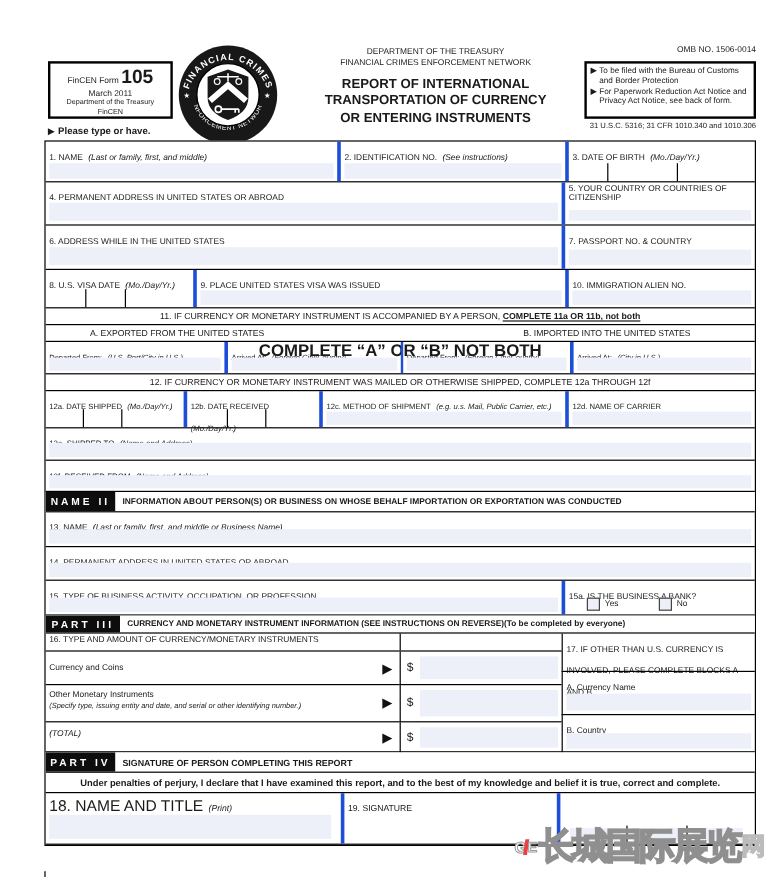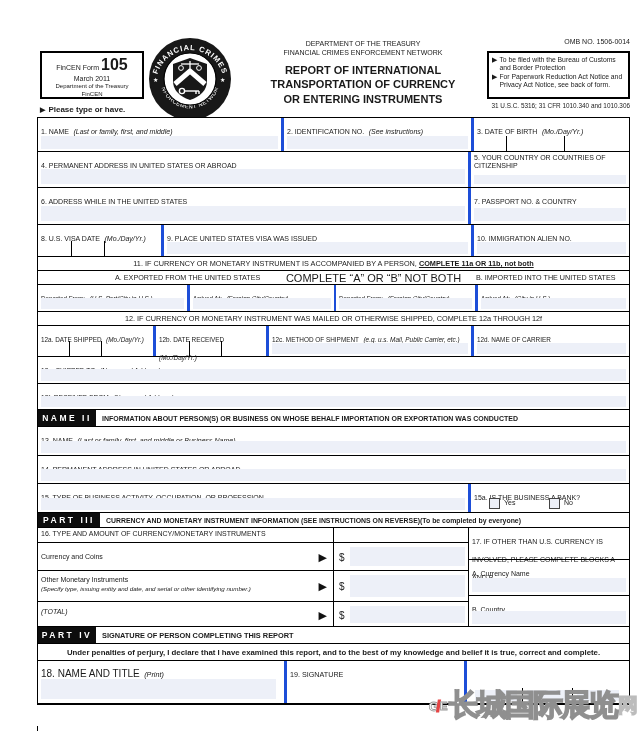--- a/index.html
+++ b/index.html
@@ -32,21 +32,21 @@
   .field{position:absolute;background:#edf0f8;}
   .tick{position:absolute;width:1px;background:#000;bottom:0;height:15px;}
   .bar{display:flex;align-items:stretch;background:#fff;}
   .blk{background:#0d0d0d;color:#fff;font-weight:bold;letter-spacing:2.5px;font-size:8.5px;display:flex;align-items:center;justify-content:center;flex:0 0 auto;}
   .bardesc{font-size:7px;font-weight:bold;display:flex;align-items:center;padding-left:6px;}
   .center-hdr{font-size:7.3px;text-align:center;padding-top:2px;}
   .bold-ul{font-weight:bold;text-decoration:underline;}
   .arrow{position:absolute;right:6px;top:50%;transform:translateY(-50%);font-size:11px;color:#111;}
   .dollar{font-size:10px;position:absolute;left:5px;top:50%;transform:translateY(-50%);}
   .chk{display:inline-block;width:9px;height:9px;border:1px solid #444;background:#edf0f8;vertical-align:middle;margin-right:4px;}
-  .ablbl{position:absolute;top:2px;font-size:7px;margin-left:40px;}
+  .ablbl{position:absolute;top:2px;font-size:7px;}
   
   .wm{top:682px;left:428px;width:210px;height:47px;display:flex;align-items:center;pointer-events:none;}
   .wm-cn{font-size:30px;font-weight:bold;color:#ffffff;-webkit-text-stroke:1.5px #8f8f8f;text-shadow:0 0 1px #9a9a9a;letter-spacing:-2px;white-space:nowrap;}
   .wm-net{font-size:20px;font-weight:bold;color:#ffffff;-webkit-text-stroke:1.2px #bcbcbc;margin-left:1px;}
   .bottom-edge{left:37px;top:726px;width:1px;height:5px;background:#000;}
 </style>
 </head>
 <body>
 
 <div class="abs omb">OMB NO. 1506-0014</div>
@@ -166,21 +166,21 @@
       <div class="field" style="left:3px;right:3px;bottom:2px;height:12px"></div>
     </div>
   </div>
 
   <div class="row center-hdr" style="height:14px">
     <span>11. IF CURRENCY OR MONETARY INSTRUMENT IS ACCOMPANIED BY A PERSON, </span><span class="bold-ul">COMPLETE 11a OR 11b, not both</span>
   </div>
 
   <div class="row" style="height:14px">
     <span class="ablbl" style="left:37px;font-size:7.2px">A. EXPORTED FROM THE UNITED STATES</span>
-    <span class="ablbl" style="left:50%;transform:translateX(-50%);font-weight:normal;font-size:11px;top:1px">COMPLETE “A” OR “B” NOT BOTH</span>
+    <span class="ablbl" style="left:50%;transform:translateX(-50%);font-weight:bold;font-size:14px;top:13px">COMPLETE “A” OR “B” NOT BOTH</span>
     <span class="ablbl" style="left:398px;font-size:7.2px">B. IMPORTED INTO THE UNITED STATES</span>
   </div>
 
   <div class="row" style="height:27px">
     <div class="cell nb" style="left:0;width:149px">
       <span class="lbl" style="font-size:6.3px">Departed From:</span> <span class="lbl hint" style="font-size:6.3px">(U.S. Port/City in U.S.)</span>
       <div class="field" style="left:3px;right:3px;bottom:2px;height:11px"></div>
     </div>
     <div class="cell" style="left:149px;width:147px">
       <span class="lbl" style="font-size:6.3px">Arrived At:</span> <span class="lbl hint" style="font-size:6.3px">(Foreign City/Country)</span>
@@ -327,21 +327,21 @@
     <div class="blk" style="width:58px">PART IV</div>
     <div class="bardesc" style="font-size:7.4px">SIGNATURE OF PERSON COMPLETING THIS REPORT</div>
   </div>
 
   <div class="row" style="height:17px;text-align:center;font-size:7.8px;font-weight:bold;padding-top:4px">
     <span>Under penalties of perjury, I declare that I have examined this report, and to the best of my knowledge and belief it is true,  correct and complete.</span>
   </div>
 
   <div class="row" style="height:43px;border-bottom-width:1.5px">
     <div class="cell nb" style="left:0;width:246px">
-      <span class="lbl" style="font-size:10px">18. NAME AND TITLE</span> <span class="lbl hint" style="font-size:7.2px">(Print)</span>
+      <span class="lbl" style="font-size:13px">18. NAME AND TITLE</span> <span class="lbl hint" style="font-size:7.2px">(Print)</span>
       <div class="field" style="left:3px;right:8px;bottom:4px;height:20px"></div>
     </div>
     <div class="cell" style="left:246px;width:180px">
       <span class="lbl" style="font-size:7.2px">19. SIGNATURE</span>
     </div>
     <div class="cell" style="left:426px;right:0">
       <div class="tick" style="left:55px"></div>
       <div class="tick" style="left:105px"></div>
       <div class="field" style="left:8px;width:42px;bottom:2px;height:11px"></div>
       <div class="field" style="left:60px;width:40px;bottom:2px;height:11px"></div>

